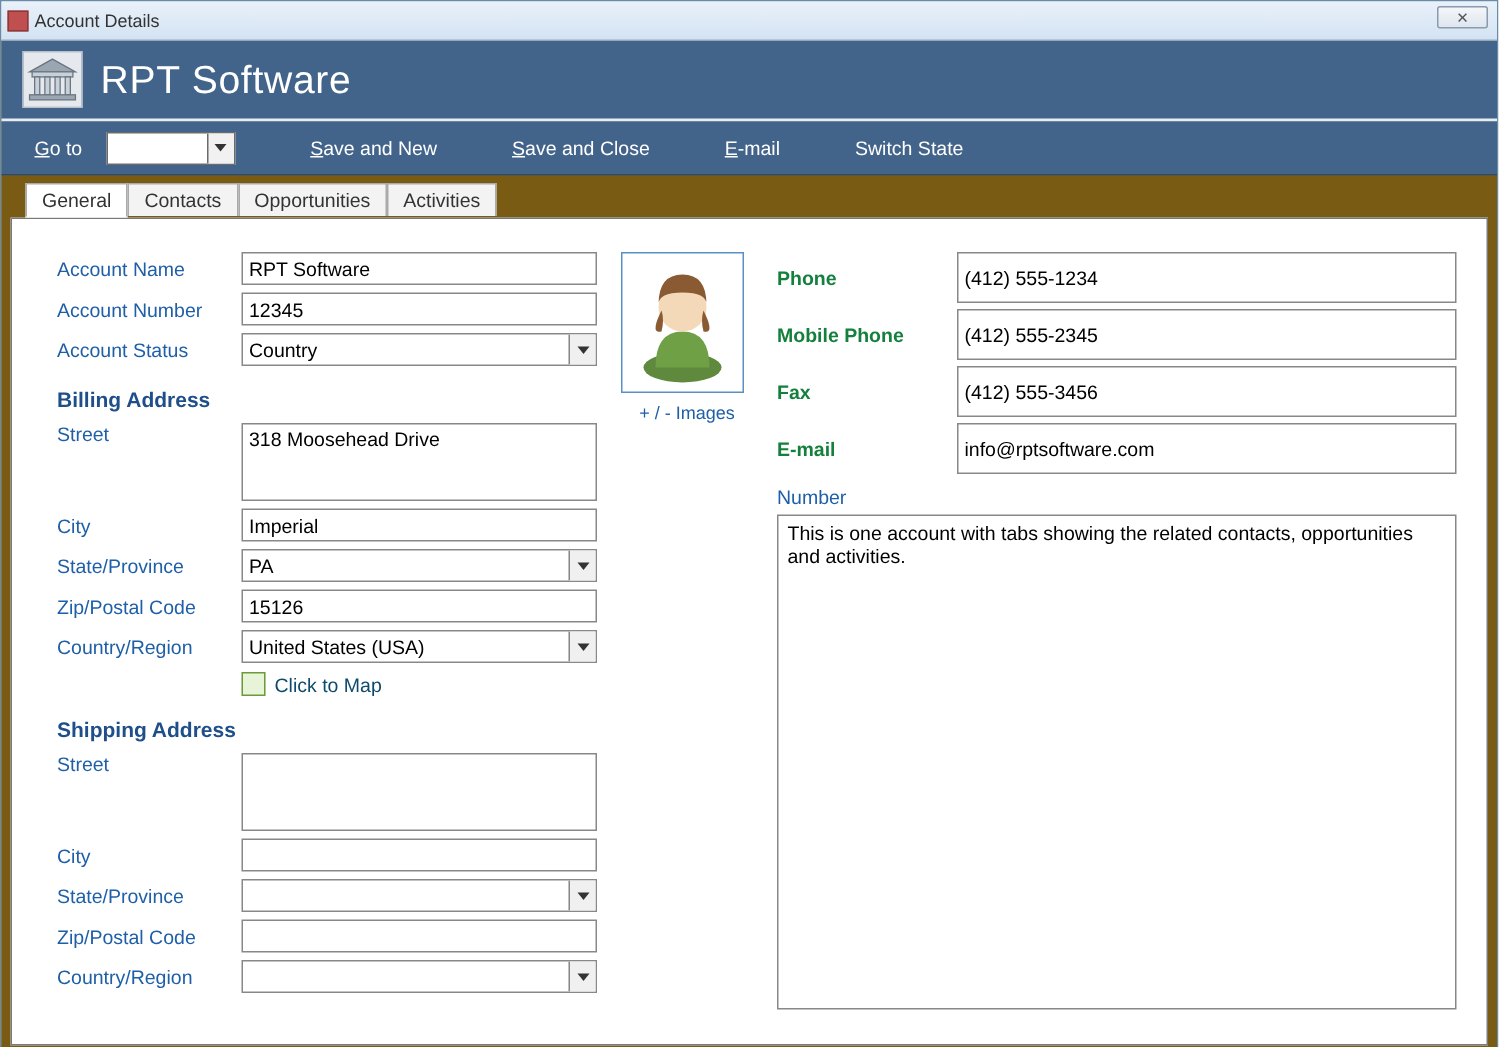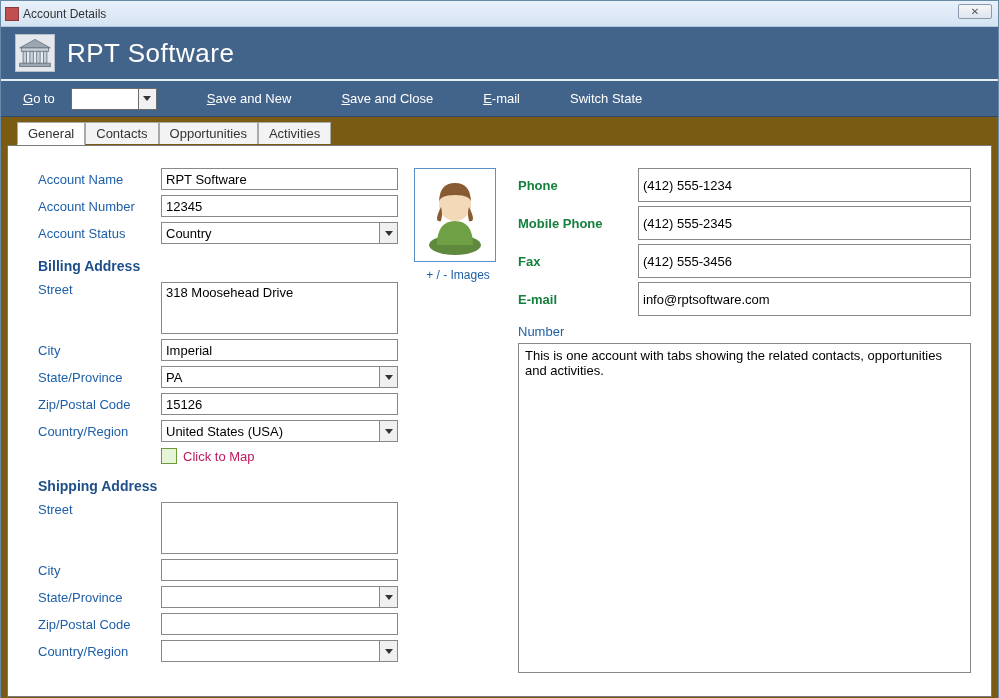--- a/index.html
+++ b/index.html
@@ -57,21 +57,21 @@
 .images-toggle { color:#1e5fa8; font-size:12px; margin-top:6px; text-align:center; cursor:pointer; }
 
 .right-row { display:flex; align-items:center; margin-bottom:4px; }
 .right-label { width:120px; color:#15803d;font-weight:bold; }
 .right-input { flex:1; height:34px; border:1px solid #888; padding:2px 4px; font-size:13px; }
 .link-val { flex:1; height:22px; border:1px solid #888; padding:2px 4px; color:#1548c9; text-decoration:underline; background:#fff; display:flex; align-items:center; }
 
 .notes-label { color:#1e5fa8; margin: 8px 0 4px 0; }
 .notes-box { width:100%; height:330px; border:1px solid #888; padding:4px 6px; font-size:13px; font-family:inherit; resize:none; }
 
-.map-link { display:flex; align-items:center; gap:6px; color:#be185d; margin: 6px 0 0 123px; cursor:pointer; }
+.map-link { display:flex; align-items:center; gap:6px; color:#0c4a6e; margin: 6px 0 0 123px; cursor:pointer; }
 .map-icon { width:16px; height:16px; border:1px solid #6a9a3a; background:#e8f4d8; }
 </style>
 </head>
 <body>
 
 <div class="window">
   <div class="titlebar">
     <div class="titlebar-icon"></div>
     <div class="titlebar-title">Account Details</div>
     <div class="titlebar-close">✕</div>

